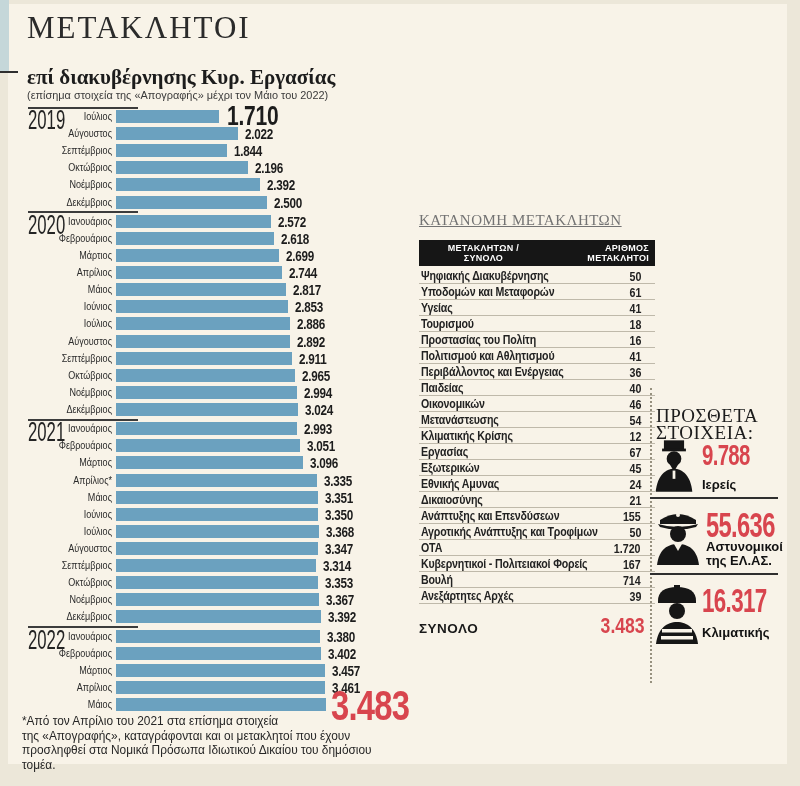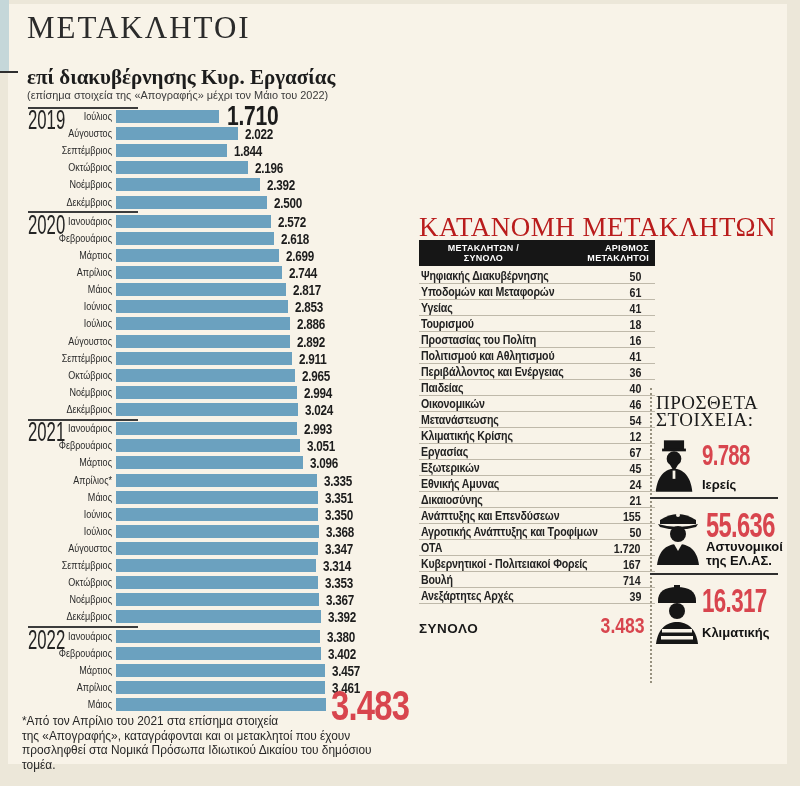--- a/index.html
+++ b/index.html
@@ -17,34 +17,34 @@
   .year-line{position:absolute;width:110px;border-top:2px solid #3c3c3c;}
   .year-label{position:absolute;font-size:27px;color:#242424;transform:scaleX(.62);transform-origin:left top;line-height:22px;letter-spacing:0px;}
   .m-label{position:absolute;width:84px;text-align:right;font-size:10.5px;color:#2b2b2b;line-height:13px;transform:scaleX(.86);transform-origin:right center;}
   .bar{position:absolute;height:13px;background:#6ba1bf;}
   .bar-val{position:absolute;font-size:15px;font-weight:700;color:#1c1c1c;line-height:13px;transform:scaleX(.78);transform-origin:left center;letter-spacing:-.3px;}
   .bar-val.big{font-size:27px;line-height:26px;}
   .bar-val.final{font-size:42px;line-height:38px;color:#d8454e;letter-spacing:-1px;}
   
   #footnote{left:22px;top:714px;width:380px;font-size:12.5px;line-height:14.5px;color:#262626;transform:scaleX(.95);transform-origin:left top;}
   
-  #table-title{left:419px;top:212px;font-family:"Liberation Serif",serif;font-size:27px;letter-spacing:.5px;color:#b91c1c;}
+  #table-title{left:419px;top:212px;font-family:"Liberation Serif",serif;font-size:15px;letter-spacing:.5px;color:#737373;text-decoration:underline;}
   #table-head{left:419px;top:240px;width:236px;height:26px;background:#161616;color:#fff;display:flex;align-items:center;}
   #table-head .h1{width:56%;text-align:center;font-size:9px;font-weight:700;line-height:10px;letter-spacing:.3px;}
   #table-head .h2{width:44%;text-align:right;font-size:9px;font-weight:700;line-height:10px;padding-right:6px;letter-spacing:.3px;}
   #table-rows{left:419px;top:268px;width:236px;}
   .trow{position:relative;height:15px;border-bottom:1px solid #bfb9aa;}
   .trow .n{position:absolute;left:2px;top:1px;font-size:12.5px;font-weight:700;color:#222;white-space:nowrap;transform:scaleX(.85);transform-origin:left top;letter-spacing:-.2px;}
   .trow .v{position:absolute;right:14px;top:1px;font-size:13px;font-weight:700;color:#222;transform:scaleX(.82);transform-origin:right top;}
   #total-row{left:419px;top:613px;width:236px;display:flex;align-items:baseline;justify-content:space-between;}
   #total-label{font-size:13.5px;font-weight:700;letter-spacing:.5px;color:#1a1a1a;padding-top:7px;}
   #total-value{font-size:22px;font-weight:700;color:#d8454e;padding-right:13px;transform:scaleX(.8);transform-origin:right top;}
   
   #extras-divider{left:650px;top:388px;height:295px;border-left:2px dotted #97917f;}
-  #extras-title{left:656px;top:394px;font-family:"Liberation Serif",serif;font-size:19px;line-height:17px;letter-spacing:.5px;color:#1c1c1c;}
+  #extras-title{left:656px;top:407px;font-family:"Liberation Serif",serif;font-size:19px;line-height:17px;letter-spacing:.5px;color:#1c1c1c;}
   .x-sep{position:absolute;left:650px;width:128px;border-top:2px solid #2f2f2f;}
   .x-item{position:absolute;left:652px;width:140px;}
   .x-icon{position:absolute;left:0;top:0;}
   .x-num{position:absolute;font-weight:700;color:#d8454e;transform:scaleX(.68);transform-origin:left top;letter-spacing:-1px;white-space:nowrap;}
   .x-label{position:absolute;font-size:13px;font-weight:700;color:#111;line-height:14px;width:86px;}
 </style>
 </head>
 <body>
 
 <div id="canvas">

